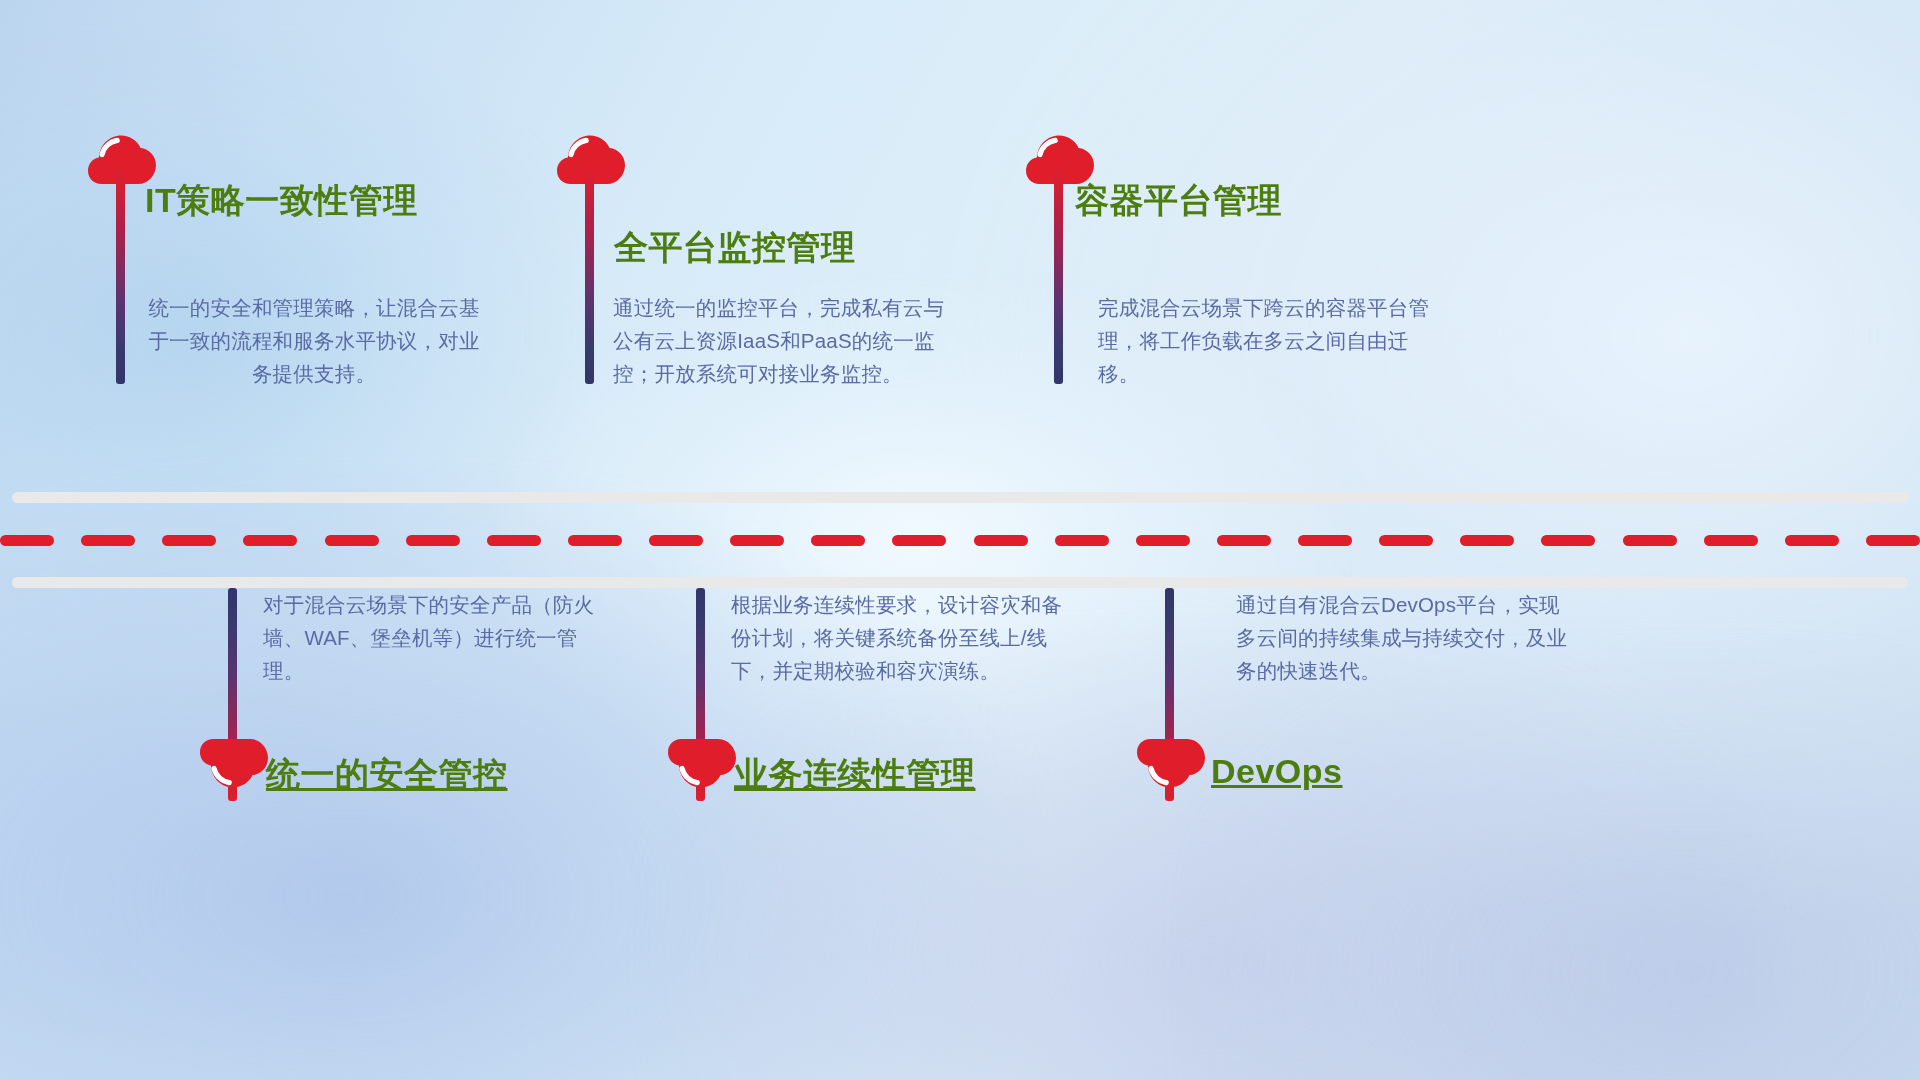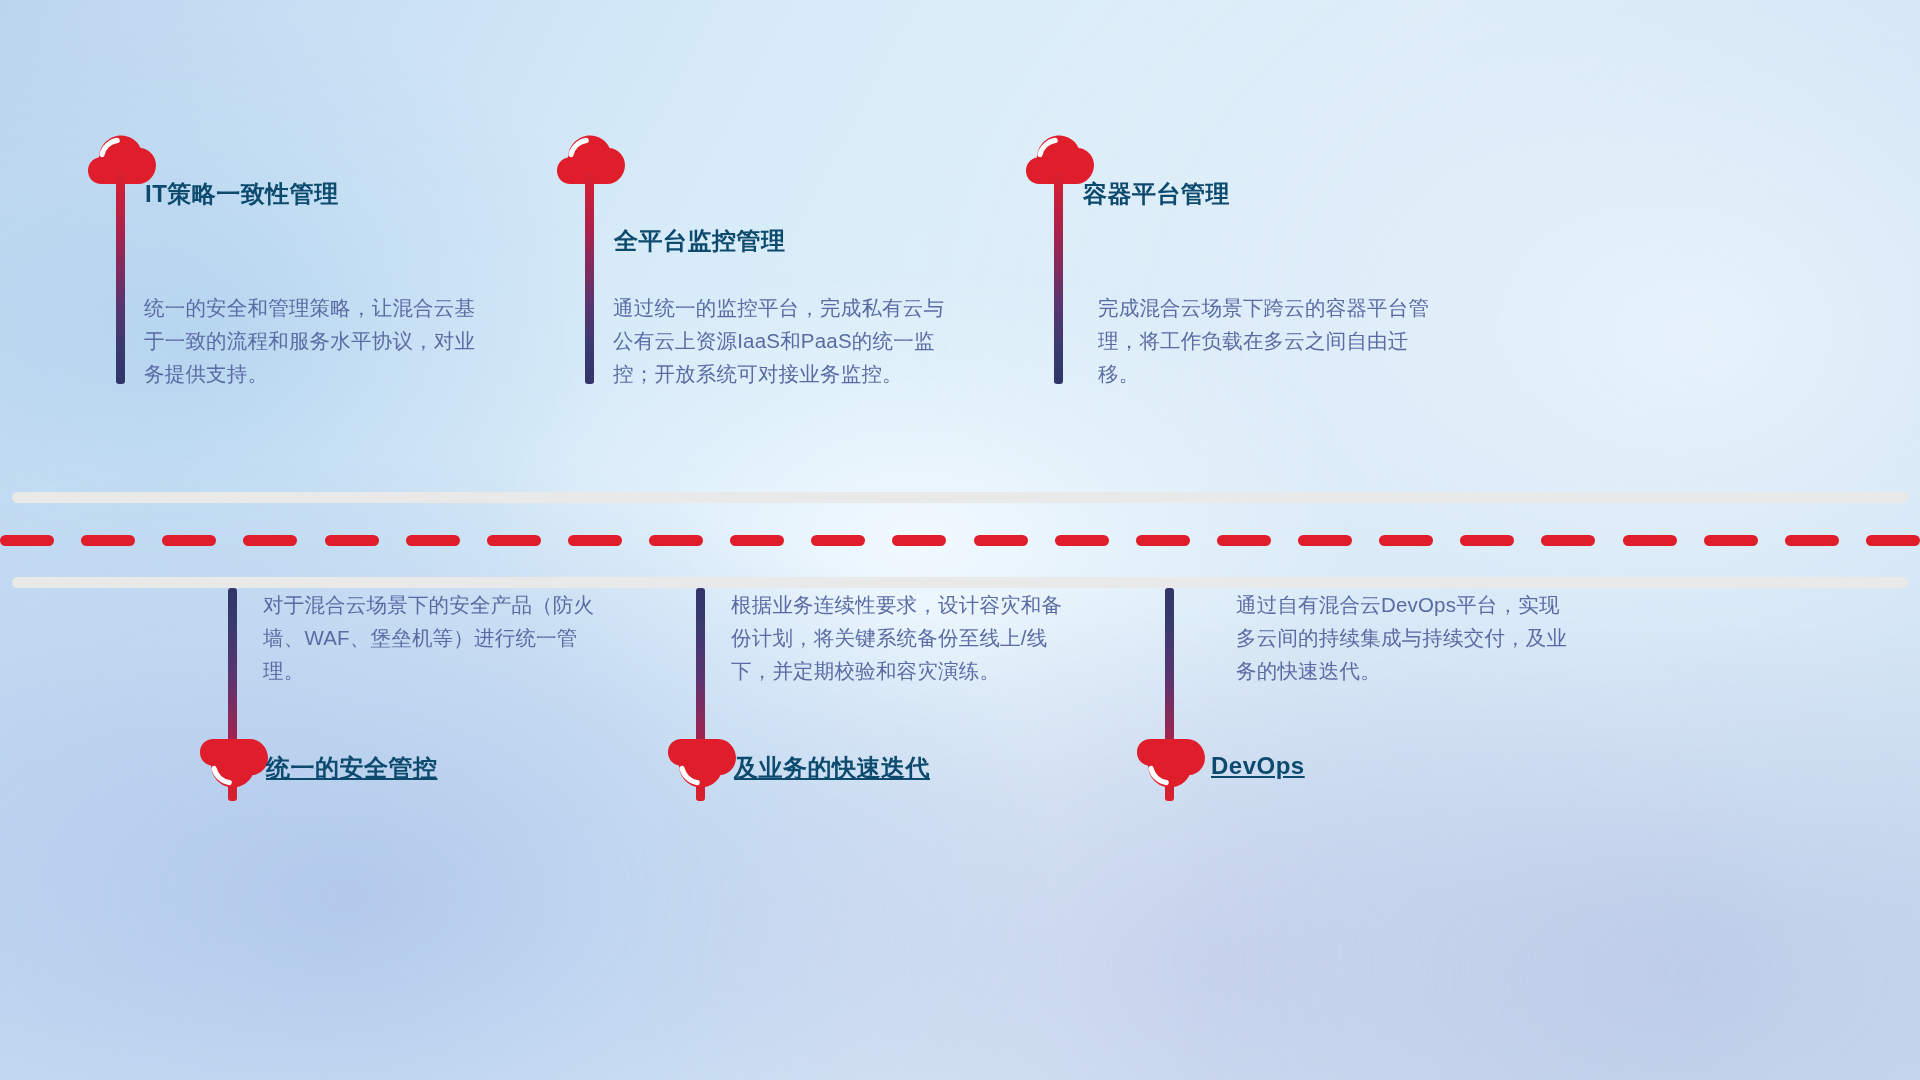--- a/index.html
+++ b/index.html
@@ -144,23 +144,23 @@
   }
   
   .col-bottom .stem {
     top: 0px; height: 213px;
     background: linear-gradient(180deg, #32356a 0%, #383a6e 16%, #5b3470 42%, #b02048 76%, #de1f2c 100%);
   }
   .col-bottom .cloud { top: 150px; }
 
   .heading {
     position: absolute;
-    font-size: 24px;
+    font-size: 34px;
     font-weight: 700;
-    color: #0c4a6e;
+    color: #4d7c0f;
     letter-spacing: 0.5px;
     white-space: nowrap;
   }
   .col-top .heading    { top: 178px; }
   .col-bottom .heading { top: 164px; text-decoration: underline; }
 
   .body-text {
     position: absolute;
     font-size: 20.5px;
     line-height: 33px;
@@ -174,26 +174,26 @@
   
   #col-1 { left: 88px;   }
   #col-2 { left: 557px;  }
   #col-3 { left: 1026px; }
   #col-4 { left: 200px;  }
   #col-5 { left: 668px;  }
   #col-6 { left: 1137px; }
 
   #col-1 .heading   { left: 57px; }
   #col-2 .heading   { left: 57px; margin-top: 47px; }
-  #col-3 .heading   { left: 57px; }
+  #col-3 .heading   { left: 49px; }
   #col-4 .heading   { left: 66px; }
   #col-5 .heading   { left: 66px; }
   #col-6 .heading   { left: 74px; }
 
-  #col-1 .body-text { left: 56px; }
+  #col-1 .body-text { left: 56px; text-align: center; }
   #col-2 .body-text { left: 56px; }
   #col-3 .body-text { left: 56px; margin-left: 16px; }
   #col-4 .body-text { left: 63px; }
   #col-5 .body-text { left: 63px; }
   #col-6 .body-text { left: 63px; margin-left: 36px; }
 </style>
 </head>
 <body>
 
 <div id="bg-base"></div>
@@ -301,21 +301,21 @@
     <div class="marker">
       <div class="stem"></div>
       <div class="cloud">
         <svg viewBox="0 0 68 50" width="68" height="50" aria-hidden="true" style="transform:scaleY(-1)">
           <path d="M13.5 49 C5.6 49 0 43.2 0 35.8 C0 29.1 4.6 23.6 10.9 22.6 C11.6 10.0 21.3 0.6 33.2 0.6 C41.7 0.6 49.2 5.6 52.6 12.9 C61.2 13.7 68 21.1 68 30.2 C68 40.0 60.2 49 50.1 49 Z" fill="#e01d2b"></path>
           <path d="M14.0 19.5 C16.0 12.0 22.0 6.6 29.2 5.4" stroke="#ffffff" stroke-width="5.2" stroke-linecap="round" fill="none"></path>
         </svg>
       </div>
     </div>
     <div class="body-text">根据业务连续性要求，设计容灾和备份计划，将关键系统备份至线上/线下，并定期校验和容灾演练。</div>
-    <div class="heading">及业务的快速迭代</div>
+    <div class="heading">业务连续性管理</div>
   </div>
 
   <div class="col col-bottom" id="col-6">
     <div class="marker">
       <div class="stem"></div>
       <div class="cloud">
         <svg viewBox="0 0 68 50" width="68" height="50" aria-hidden="true" style="transform:scaleY(-1)">
           <path d="M13.5 49 C5.6 49 0 43.2 0 35.8 C0 29.1 4.6 23.6 10.9 22.6 C11.6 10.0 21.3 0.6 33.2 0.6 C41.7 0.6 49.2 5.6 52.6 12.9 C61.2 13.7 68 21.1 68 30.2 C68 40.0 60.2 49 50.1 49 Z" fill="#e01d2b"></path>
           <path d="M14.0 19.5 C16.0 12.0 22.0 6.6 29.2 5.4" stroke="#ffffff" stroke-width="5.2" stroke-linecap="round" fill="none"></path>
         </svg>

